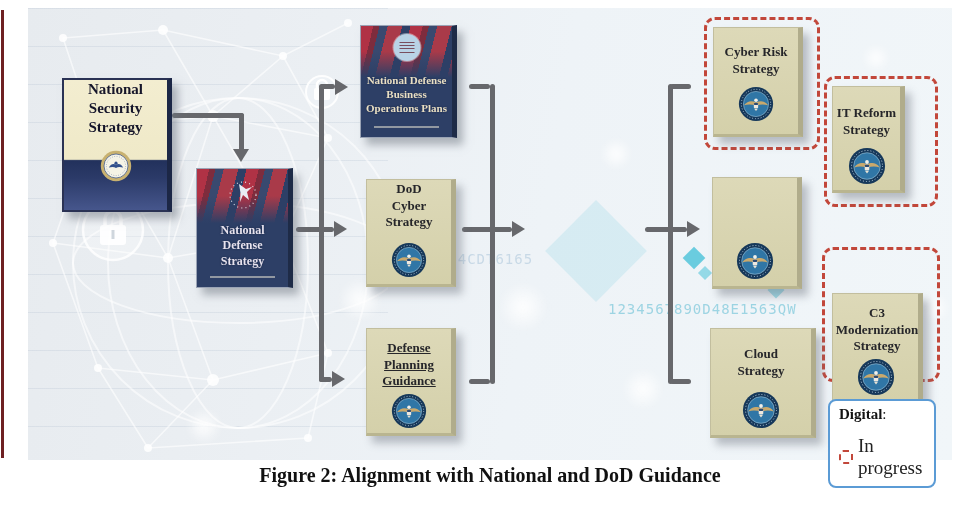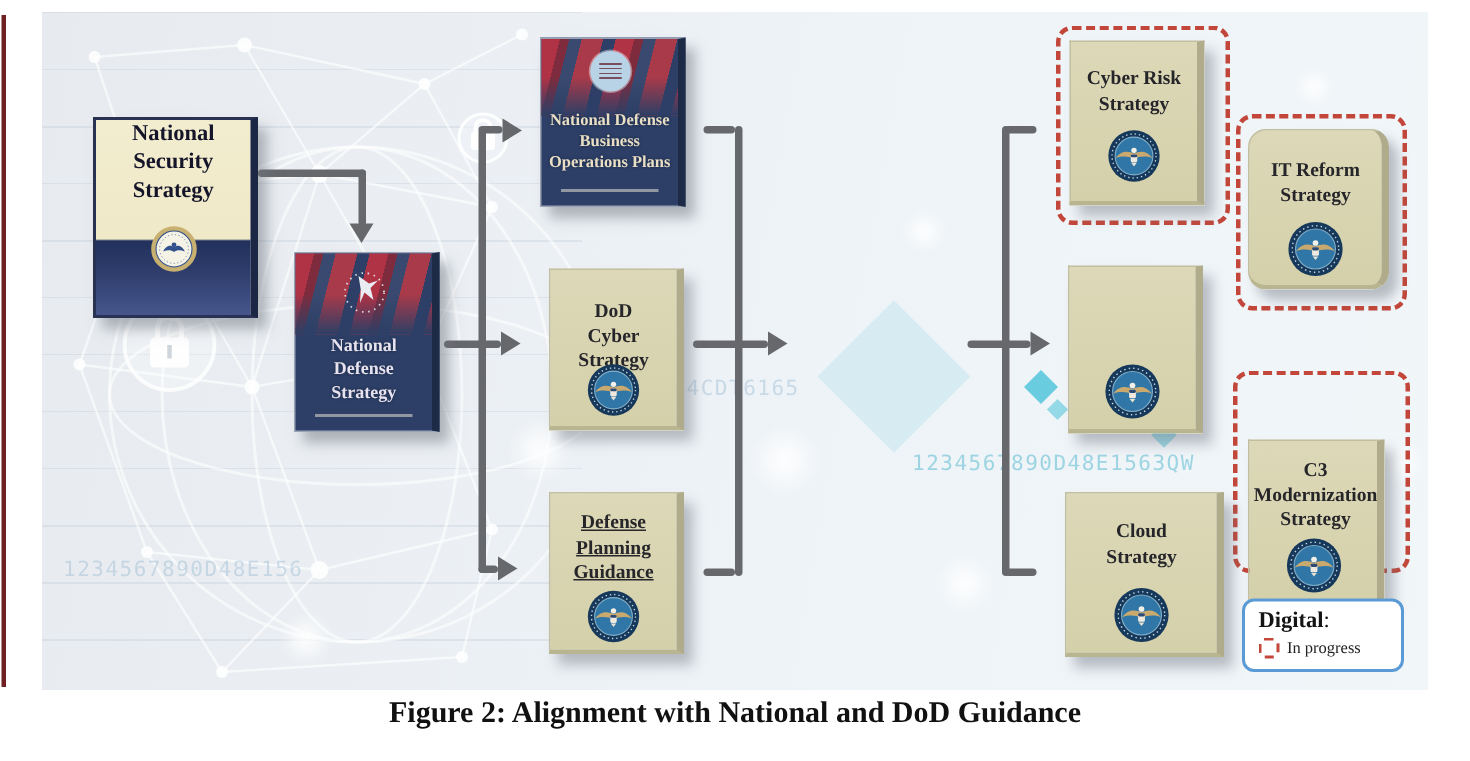--- a/index.html
+++ b/index.html
@@ -47,21 +47,21 @@
   .hbar,.vbar{position:absolute;background:#67686c;border-radius:2.5px;}
   .head-r{position:absolute;width:0;height:0;border-top:8px solid transparent;
           border-bottom:8px solid transparent;border-left:13px solid #67686c;}
   .head-d{position:absolute;width:0;height:0;border-left:8px solid transparent;
           border-right:8px solid transparent;border-top:13px solid #67686c;}
 
   .legend{position:absolute;left:828px;top:399px;width:108px;box-sizing:border-box;
           background:#fff;border:2px solid #5b9bd5;border-radius:8px;padding:5px 9px 7px 9px;}
   .legend-title{font-weight:bold;font-size:15px;color:#141414;}
   .legend-title .colon{font-weight:normal;}
-  .legend-row{display:flex;align-items:center;gap:5px;font-size:11px;color:#222;margin-top:2px;}
+  .legend-row{display:flex;align-items:center;gap:5px;font-size:19px;color:#222;margin-top:12px;}
   .swatch{width:10px;height:10px;border:2.5px dashed #c2473a;border-radius:4px;flex:0 0 auto;}
 
   .caption{position:absolute;left:0;top:464px;width:100%;text-align:center;
            font-weight:bold;font-size:20px;color:#111;}
 </style>
 </head>
 <body>
 
 <div class="fig">
 
@@ -119,21 +119,20 @@
   <div class="blob" style="left:498px;top:282px;width:50px;height:50px;"></div>
   <div class="blob" style="left:600px;top:138px;width:32px;height:32px;"></div>
   <div class="blob" style="left:744px;top:216px;width:36px;height:36px;"></div>
   <div class="blob" style="left:622px;top:368px;width:42px;height:42px;"></div>
   <div class="blob" style="left:186px;top:408px;width:36px;height:36px;"></div>
   <div class="blob" style="left:862px;top:44px;width:28px;height:28px;"></div>
   <div class="blob" style="left:918px;top:292px;width:32px;height:32px;"></div>
 
   <div class="code dim" style="left:420px;top:251px;">12344CDT6165</div>
   <div class="code" style="left:608px;top:301px;">1234567890D48E1563QW</div>
-  <div class="code dim" style="left:42px;top:372px;">1234567890D48E156</div>
 
   <div class="dia" style="left:686px;top:250px;width:16px;height:16px;opacity:.8;"></div>
   <div class="dia" style="left:700px;top:268px;width:10px;height:10px;opacity:.55;"></div>
   <div class="dia" style="left:770px;top:284px;width:12px;height:12px;opacity:.5;"></div>
   <div class="dia" style="left:560px;top:215px;width:72px;height:72px;opacity:.14;"></div>
 
   
   <svg width="0" height="0" style="position:absolute">
     <defs>
       <symbol id="dod-seal" viewBox="0 0 40 40">
@@ -209,21 +208,21 @@
   </div>
 
   <div class="book navy" style="left:360px;top:25px;width:97px;height:113px;">
     <div class="flag"></div>
     <div class="ndbop-circle"></div>
     <div class="book-title" style="width:84px;margin-top:47px;font-size:11px;color:#e9dfc4;position:relative;">National Defense Business Operations Plans</div>
     <div class="tagline"></div>
   </div>
 
   <div class="book tan" style="left:366px;top:179px;width:90px;height:108px;">
-    <div class="book-title" style="width:56px;margin-top:19px;">DoD Cyber Strategy</div>
+    <div class="book-title" style="width:56px;margin-top:1px;">DoD Cyber Strategy</div>
     <svg class="seal" style="top:62px;" width="36" height="36">
         <use href="#dod-seal"></use>
       </svg>
   </div>
 
   <div class="book tan" style="left:366px;top:328px;width:90px;height:108px;">
     <div class="book-title" style="width:64px;margin-top:11px;text-decoration:underline;">Defense Planning Guidance</div>
     <svg class="seal" style="top:64px;" width="36" height="36">
         <use href="#dod-seal"></use>
       </svg>
@@ -243,21 +242,21 @@
       </svg>
   </div>
 
   <div class="book tan" style="left:710px;top:328px;width:106px;height:110px;">
     <div class="book-title" style="width:56px;margin-top:17px;">Cloud Strategy</div>
     <svg class="seal" style="top:62px;" width="38" height="38">
         <use href="#dod-seal"></use>
       </svg>
   </div>
 
-  <div class="book tan" style="left:832px;top:86px;width:94px;height:107px;border-radius:12px;">
+  <div class="book tan" style="left:832px;top:86px;width:73px;height:107px;">
     <div class="book-title" style="width:64px;margin-top:18px;">IT Reform Strategy</div>
     <svg class="seal" style="top:60px;" width="38" height="38">
         <use href="#dod-seal"></use>
       </svg>
   </div>
 
   <div class="book tan" style="left:832px;top:257px;width:91px;height:110px;margin-top:36px;">
     <div class="book-title" style="width:88px;margin-top:11px;">C3 Modernization Strategy</div>
     <svg class="seal" style="top:64px;" width="38" height="38">
         <use href="#dod-seal"></use>

